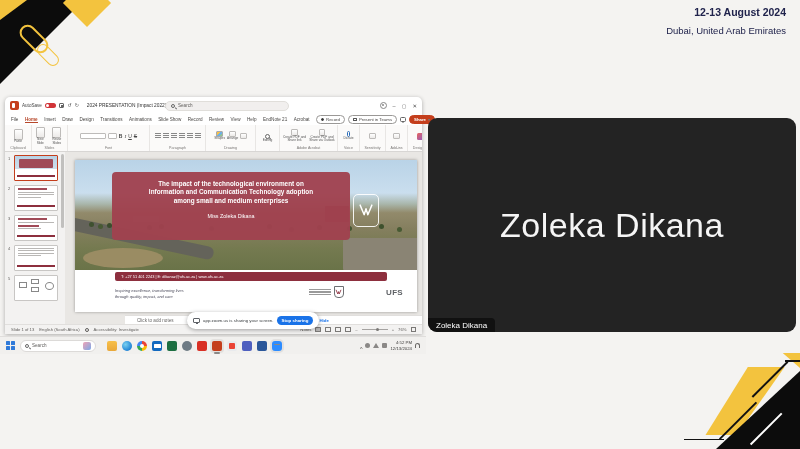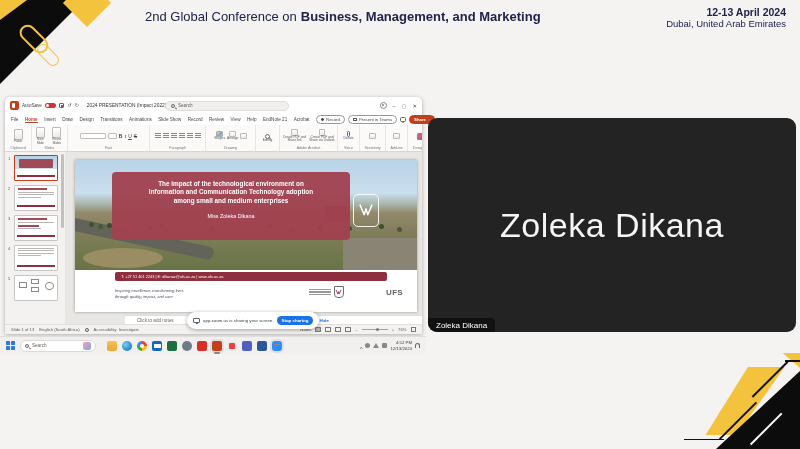--- a/index.html
+++ b/index.html
@@ -7,21 +7,21 @@
   .stage {
     position: relative; width: 800px; height: 449px;
     background: #f4f3f1; overflow: hidden;
     font-family: "Liberation Sans", sans-serif;
   }
   
   .conf-title { position:absolute; left:145px; top:9px; font-size:13px; color:#20234c; white-space:nowrap; }
   .conf-title .bold { font-weight:700; margin-left:4px; }
   .conf-date { position:absolute; right:14px; top:6px; text-align:right; color:#20234c; }
   .conf-date .d1 { font-size:10.5px; font-weight:700; }
-  .conf-date .d2 { font-size:9.5px; margin-top:0; }
+  .conf-date .d2 { font-size:9.5px; margin-top:7px; }
 
   
   .tl { position:absolute; left:0; top:0; width:130px; height:95px; }
   .tl-black { position:absolute; left:0; top:0; width:84px; height:84px;
     background:#0c0c0c; clip-path:polygon(21% 0,100% 0,0 100%,0 21%); }
   .tl-yellow-corner { position:absolute; left:0; top:0; width:27px; height:20px;
     background:#f3c33e; clip-path:polygon(0 0,100% 0,0 100%); }
   .tl-diamond { position:absolute; left:70px; top:-14px; width:34px; height:34px;
     background:#f3c33e; transform:rotate(45deg); }
   .clip1 { position:absolute; left:26px; top:22px; width:16px; height:34px;
@@ -218,25 +218,22 @@
     display:flex; align-items:center; justify-content:center; z-index:10; }
   .tile-name { font-size:34px; color:#f5f5f5; letter-spacing:0.5px; }
   .tile-label { position:absolute; left:0; bottom:0; background:rgba(12,12,12,0.8); color:#fff; font-size:8px;
     padding:2.5px 8px; border-radius:0 4px 0 9px; }
 </style>
 </head>
 <body>
 
 <div class="stage">
 
-  <div class="conf-title">
-    <span>2nd Global Conference on</span><span class="bold">Business, Management, and Marketing</span>
-  </div>
   <div class="conf-date">
-    <div class="d1">12-13 April 2024</div>
+    <div class="d1">12-13 August 2024</div>
     <div class="d2">Dubai, United Arab Emirates</div>
   </div>
 
   <div class="tl">
     <div class="tl-black"></div>
     <div class="tl-yellow-corner"></div>
     <div class="tl-diamond"></div>
     <div class="clip1"></div>
     <div class="clip2"></div>
   </div>

